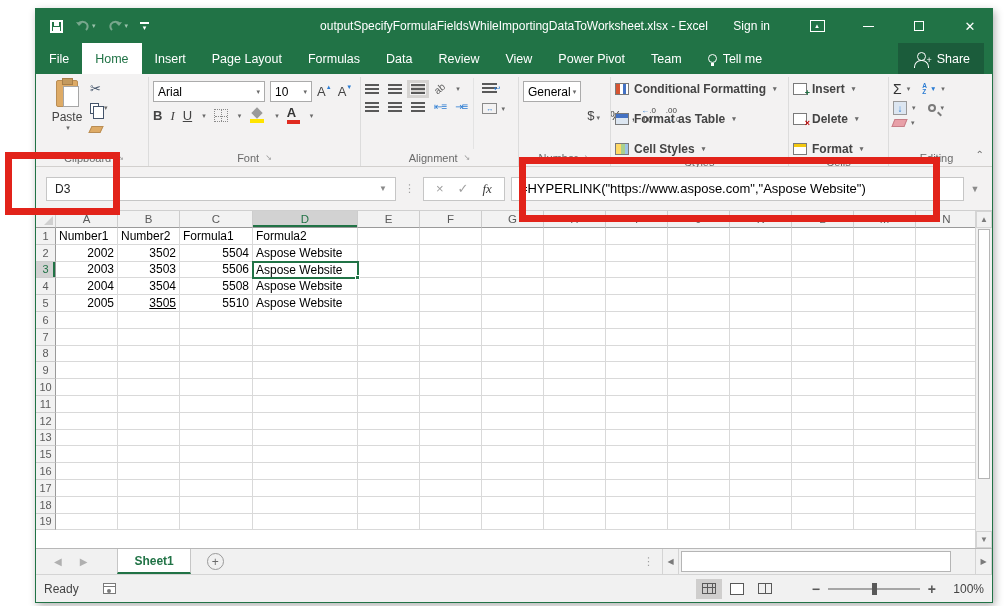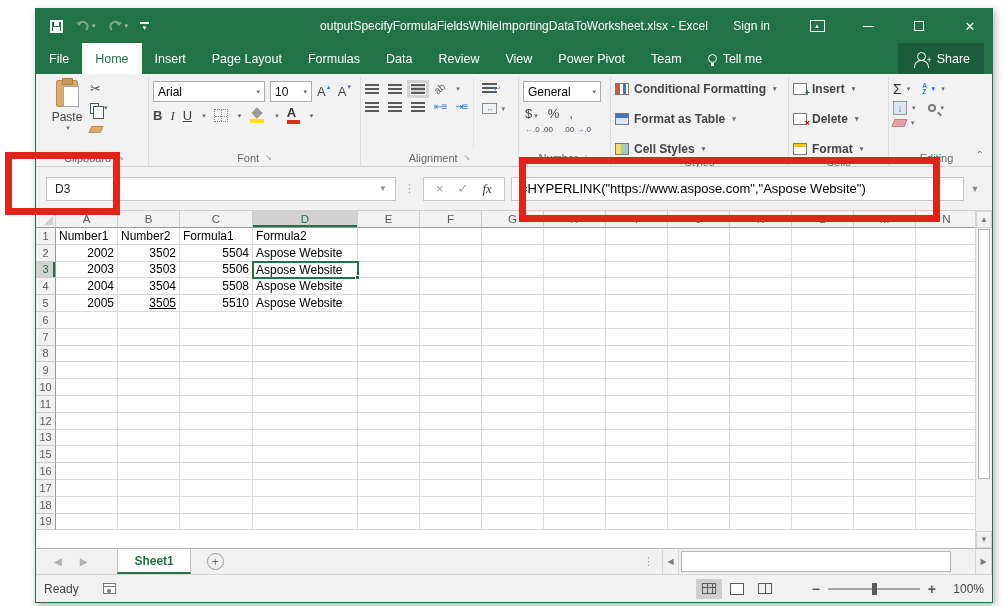--- a/index.html
+++ b/index.html
@@ -102,21 +102,21 @@
   .lines { width:14px; height:10px; background:repeating-linear-gradient(to bottom,#595959 0 2px,transparent 2px 4px); }
   .lines.sel { outline:3px solid #d5d3d1; outline-offset:1px; background:repeating-linear-gradient(to bottom,#595959 0 2px,transparent 2px 4px), #d5d3d1; }
   .ab-rot { font-size:10px; color:#595959; transform:rotate(-40deg); display:inline-block; }
   .indent { font-size:10px; color:#2b7cd3; letter-spacing:-1px; }
   .wrap-ico { width:15px; height:11px; background:repeating-linear-gradient(to bottom,#595959 0 2px,transparent 2px 4px); position:relative; }
   .wrap-ico::after { content:"↩"; position:absolute; right:-3px; top:1px; font-size:8px; color:#2b7cd3; }
   .merge-ico { width:15px; height:11px; border:1px solid #8a8a8a; display:flex; align-items:center; justify-content:center; font-size:7px; color:#2b7cd3; }
   .al-right-col { display:flex; flex-direction:column; gap:9px; margin-left:6px; padding-top:5px; border-left:1px solid #e3e3e3; padding-left:8px; }
 
   
-  .num-rows { display:flex; flex-direction:column; gap:4px; padding-top:3px; width:100%; }
+  .num-rows { display:flex; flex-direction:row; gap:4px; padding-top:3px; width:100%; }
   .numfmt { width:78px; }
   .num-icons { display:flex; align-items:center; gap:10px; font-size:13px; color:#444; padding-left:2px; }
   .deci { font-size:8px; color:#444; letter-spacing:0; }
   .deci .arr { color:#2b7cd3; }
 
   
   .menu-col { display:flex; flex-direction:column; gap:16px; padding-top:4px;font-weight:bold; }
   .menu-item { display:flex; align-items:center; gap:5px; font-size:12px; color:#444; white-space:nowrap; }
   .mini-table { width:14px; height:12px; border:1px solid #7a7a7a; position:relative; background:#fff; flex:none; }
   .mt-cf { background:linear-gradient(to right,#d65532 0 4px,#fff 4px 7px,#4472c4 7px 10px,#fff 10px); }

